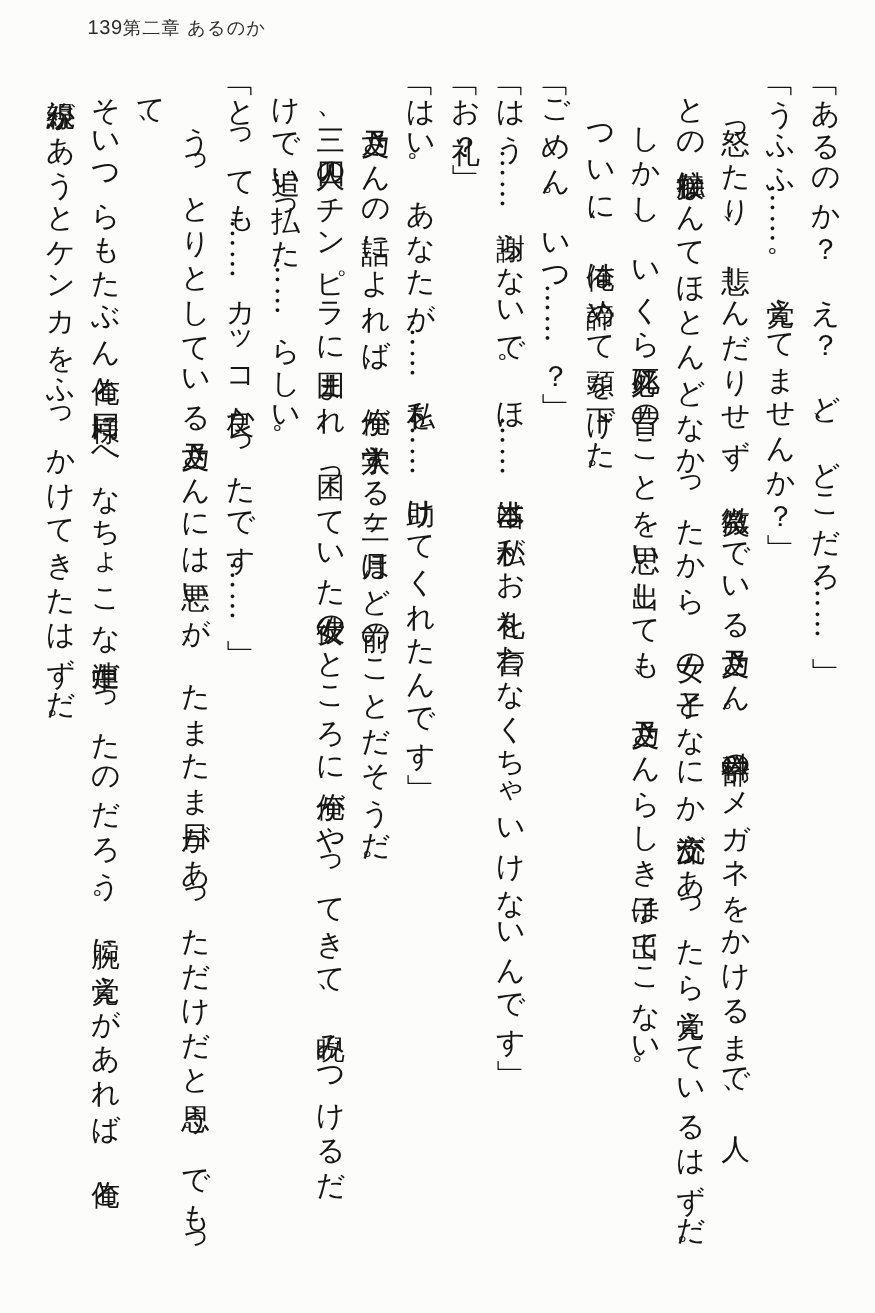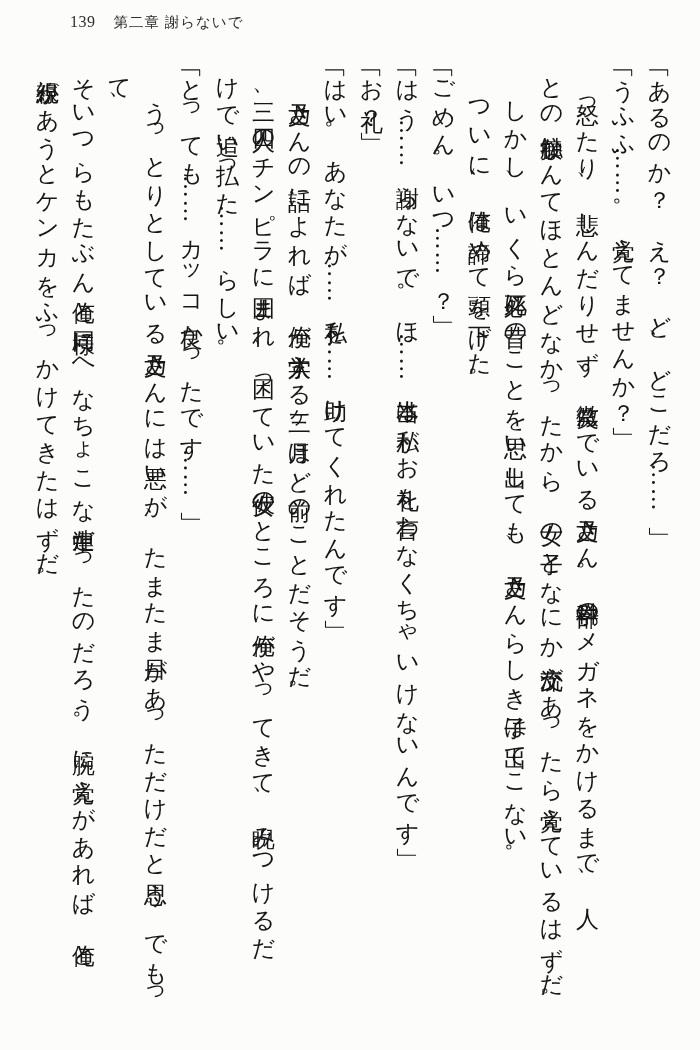--- a/index.html
+++ b/index.html
@@ -14,22 +14,21 @@
     font-family: "DejaVu Serif", "Liberation Serif", serif;
     position: relative;
     overflow: hidden;
   }
   .page-header {
     position: absolute;
     top: 13px;
     left: 70px;
     display: flex;
     align-items: baseline;
-    gap: 18px;
-    font-family: Liberation Serif, serif;
+    font-family: Liberation Sans, sans-serif;
     color: #2e2e2e;
   }
   .page-number {
     font-size: 16px;
     letter-spacing: 0.5px;
   }
   .chapter-title {
     font-size: 14.5px;
     letter-spacing: 1px;
   }
@@ -51,21 +50,21 @@
   }
   .text-block p.indent {
     text-indent: 1em;
   }
 </style>
 </head>
 <body>
 
 <header class="page-header">
   <span class="page-number">139</span>
-  <span class="chapter-title">第二章 謝らないで</span>
+  <span class="chapter-title">第二章 あるのか</span>
 </header>
 
 <main class="text-block">
   <p>「あるのか？　え？　ど、どこだろ……」</p>
   <p>「うふふ……。覚えてませんか？」</p>
   <p class="indent">怒ったり、悲しんだりせず、微笑んでいる文乃さん。科学部のメガネをかけるまで、人</p>
   <p>との接触なんてほとんどなかったから、女の子となにか交流があったら覚えているはずだ。</p>
   <p class="indent">しかし、いくら必死に昔のことを思い出しても、文乃さんらしき子は出てこない。</p>
   <p class="indent">ついに、俺は諦めて頭を下げた。</p>
   <p>「ごめん。いつ……？」</p>

